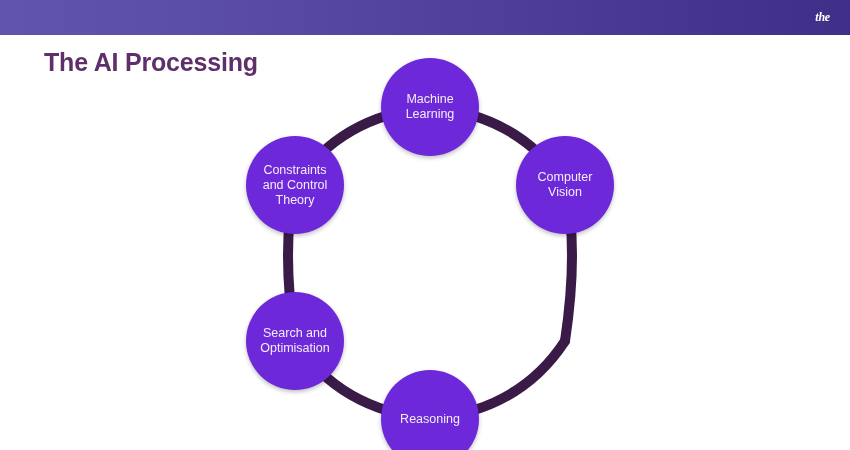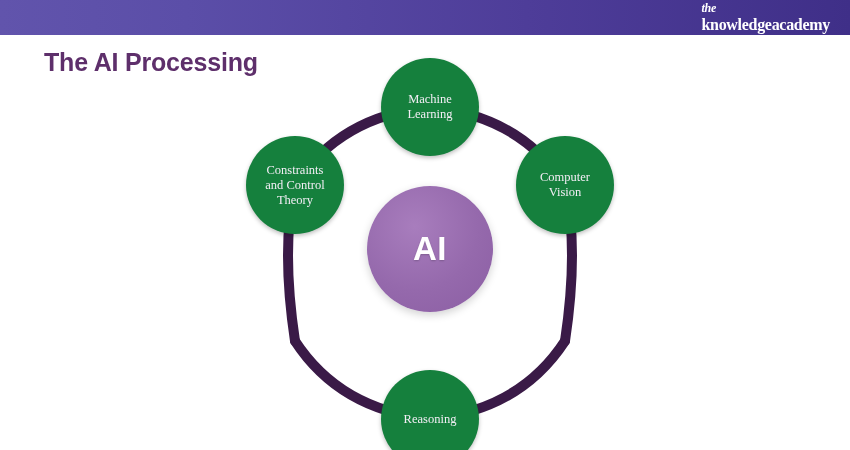--- a/index.html
+++ b/index.html
@@ -40,30 +40,29 @@
   .diagram{
     position:absolute;
     left:215px;top:48px;
     width:430px;height:400px;
   }
   .diagram svg{position:absolute;left:0;top:0;}
 
   .node{
     position:absolute;
     border-radius:50%;
-    background:#15803d;
+    background:#6d28d9;
     box-shadow:0 2px 4px rgba(0,0,0,0.25);
     display:flex;align-items:center;justify-content:center;
     text-align:center;
     color:#f3eef6;
     font-size:12.5px;
     line-height:15px;
     box-sizing:border-box;
     padding:4px;
-    font-family:Liberation Serif, serif;
   }
   .node-label{white-space:pre-line;}
 
   .n-ml {width:98px;height:98px;left:166px;top:10px;}
   .n-cv {width:98px;height:98px;left:301px;top:88px;}
   .n-nlp{width:98px;height:98px;left:301px;top:244px;}
   .n-rsn{width:98px;height:98px;left:166px;top:322px;}
   .n-srch{width:98px;height:98px;left:31px;top:244px;}
   .n-cct{width:98px;height:98px;left:31px;top:88px;}
 
@@ -80,21 +79,20 @@
     color:#ffffff;font-size:33px;font-weight:700;letter-spacing:0.5px;
     text-shadow:0 1px 2px rgba(0,0,0,0.2);
   }
 </style>
 </head>
 <body>
 
 <div class="header">
   <div class="logo">
     <span class="the">the</span>
-      <span class="ka">knowledgeacademy</span>
   </div>
 </div>
 
 <div class="page-title">The AI Processing</div>
 
 <div class="diagram">
 
   <svg width="430" height="400" viewBox="0 0 430 400">
 
     <g fill="none" stroke="#3a1a47" stroke-width="10" stroke-linecap="round">
@@ -115,24 +113,25 @@
   <div class="node n-cv">
     <span class="node-label">Computer
 Vision</span>
   </div>
 
 
   <div class="node n-rsn">
     <span class="node-label">Reasoning</span>
   </div>
 
+  <div class="node n-srch">
+    <span class="node-label">Search and
+Optimisation</span>
+  </div>
 
   <div class="node n-cct">
     <span class="node-label">Constraints
 and Control
 Theory</span>
   </div>
 
-  <div class="center-node">
-    <span class="center-label">AI</span>
-  </div>
 
 </div>
 
 </body></html>

